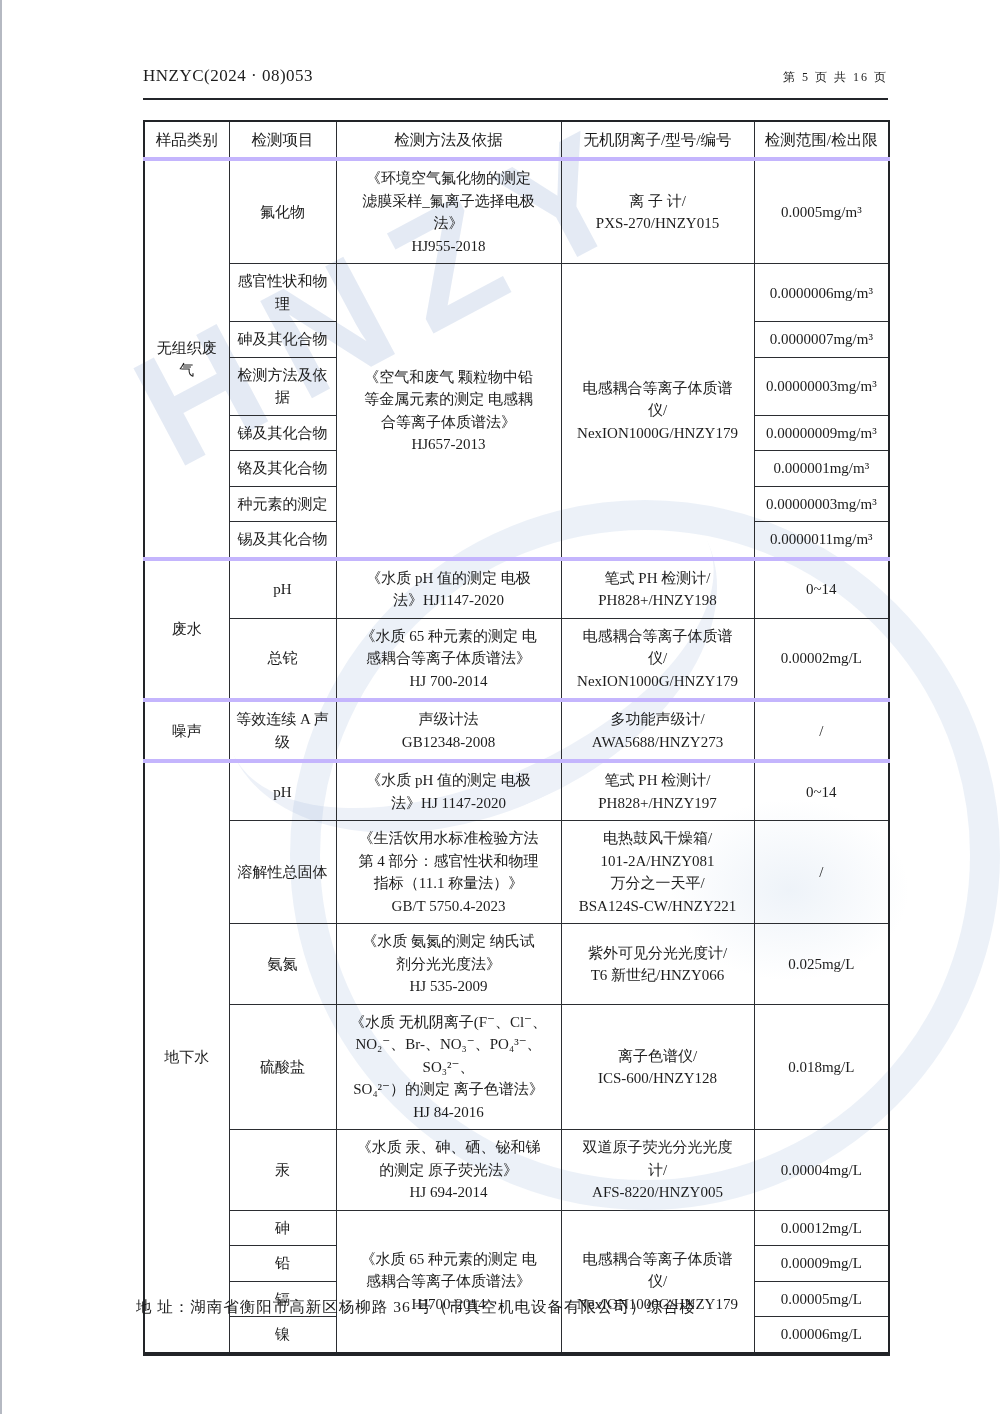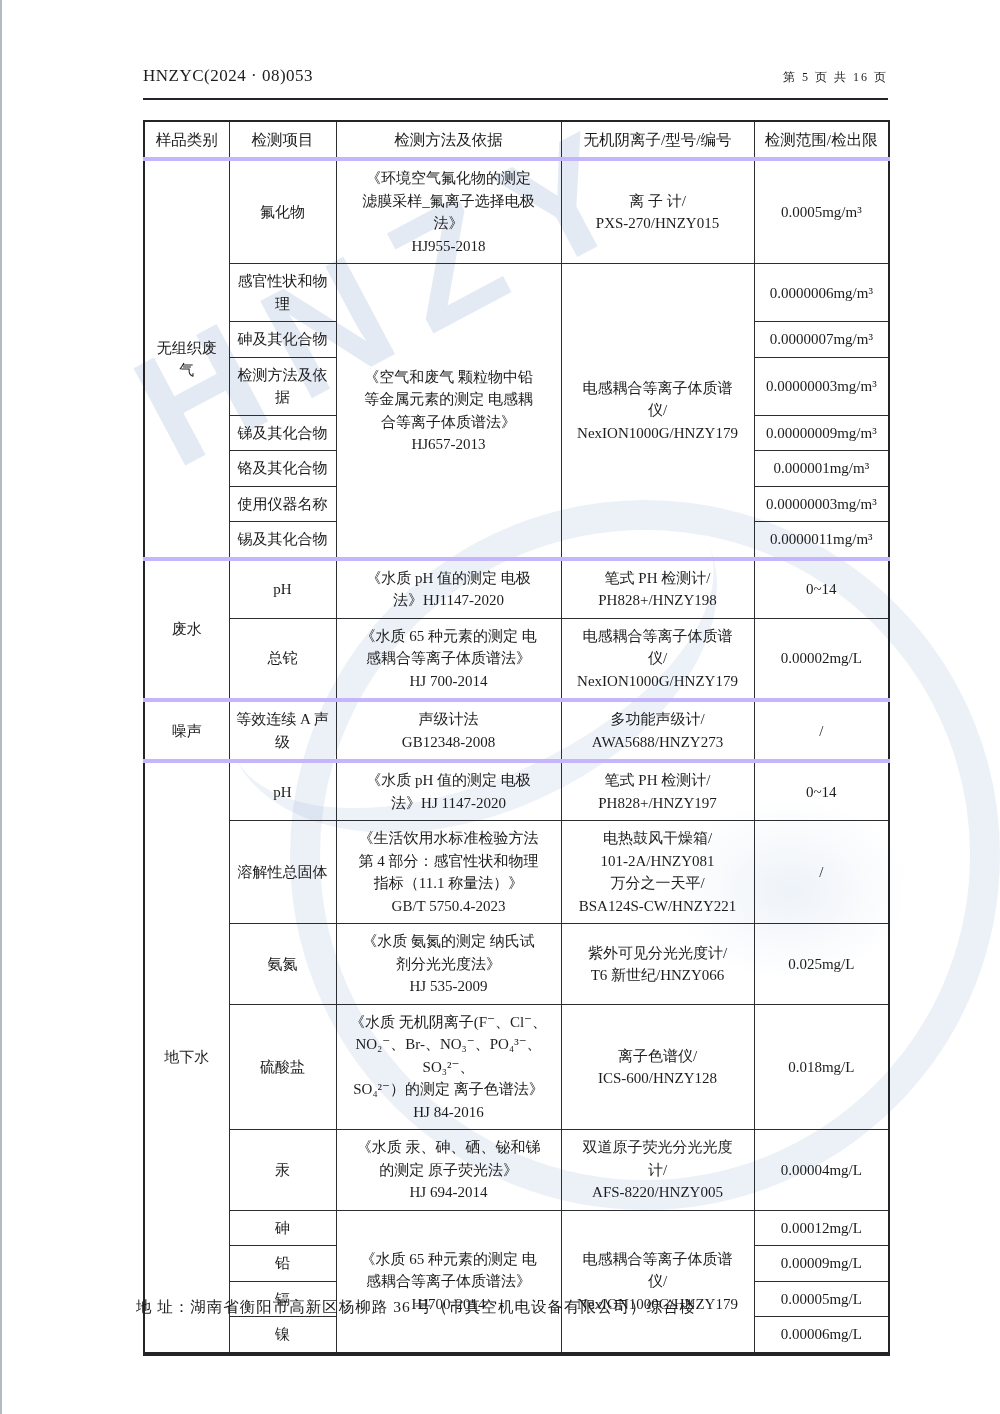--- a/index.html
+++ b/index.html
@@ -149,21 +149,21 @@
         </tr>
         <tr>
           <td>锑及其化合物</td>
           <td>0.00000009mg/m³</td>
         </tr>
         <tr>
           <td>铬及其化合物</td>
           <td>0.000001mg/m³</td>
         </tr>
         <tr>
-          <td>使用仪器名称</td>
+          <td>种元素的测定</td>
           <td>0.00000003mg/m³</td>
         </tr>
         <tr>
           <td>锡及其化合物</td>
           <td>0.0000011mg/m³</td>
         </tr>
         <tr class="sec">
           <td rowspan="2">废水</td>
           <td>pH</td>
           <td>《水质 pH 值的测定 电极

